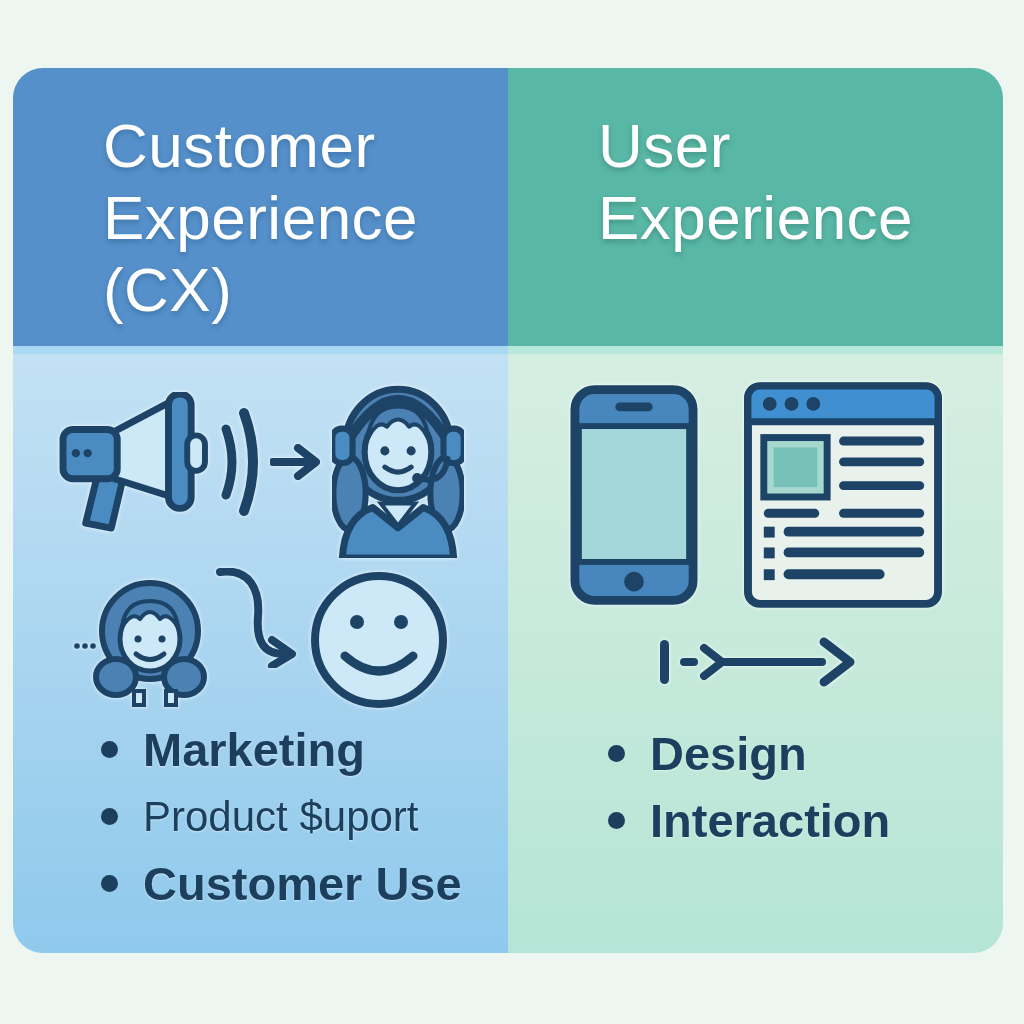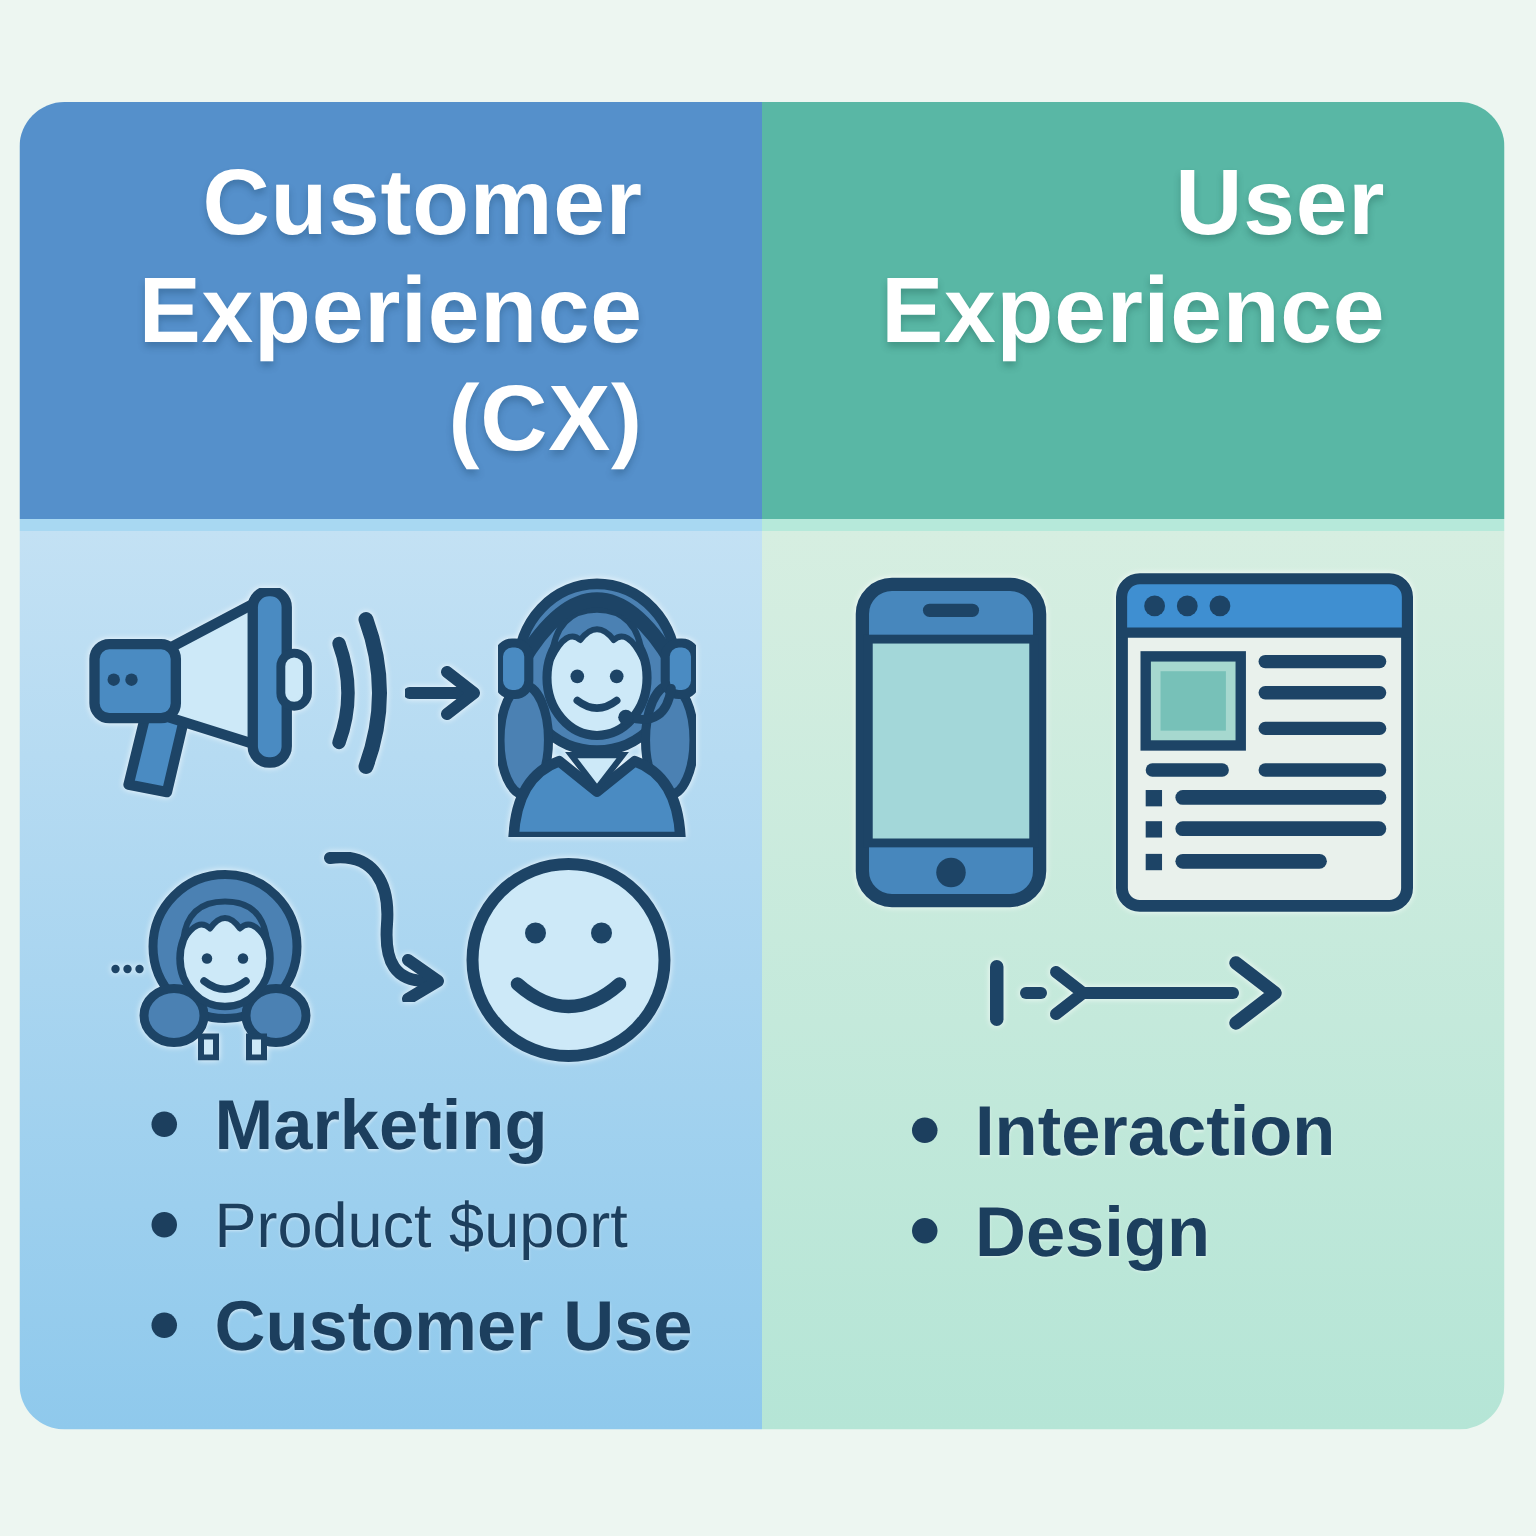--- a/index.html
+++ b/index.html
@@ -10,22 +10,22 @@
   }
   .card{
     position:absolute;left:13px;top:68px;width:990px;height:885px;
     border-radius:30px;overflow:hidden;display:flex;
   }
   .col{width:50%;display:flex;flex-direction:column;}
   .col-header{height:278px;flex:none;display:flex;justify-content:center;}
   .cx-header{background:var(--cx-header-bg,#5590cb);}
   .ux-header{background:var(--ux-header-bg,#59b7a5);}
   .title{
-    margin:0;padding-top:32px;text-align:right;
-    font-size:62px;line-height:72px;font-weight:bold;letter-spacing:.5px;
+    margin:0;padding-top:42px;text-align:left;
+    font-size:62px;line-height:72px;font-weight:normal;letter-spacing:.5px;
     color:var(--header-text,#fff);
   }
   .cx-header .title{text-shadow:0 3px 5px rgba(21,58,94,.30);}
   .ux-header .title{text-shadow:0 3px 5px rgba(20,77,66,.30);}
   .title .line{display:block;}
   .col-body{position:relative;flex:1;padding-left:40px;}
   .cx-body{
     border-top:8px solid var(--cx-strip,#a8d8f2);
     background:linear-gradient(180deg,var(--cx-body-top,#c3e1f4),var(--cx-body-bottom,#8fc9ec));
   }
@@ -204,24 +204,24 @@
             <rect x="24" y="24" width="18" height="8" rx="4" fill="var(--navy)"></rect>
             <path d="M48,14 L66,28 L48,42" fill="none" stroke="var(--navy)" stroke-width="8" stroke-linecap="round" stroke-linejoin="round"></path>
             <rect x="62" y="24" width="108" height="8" rx="4" fill="var(--navy)"></rect>
             <path d="M168,8 L194,28 L168,48" fill="none" stroke="var(--navy)" stroke-width="9" stroke-linecap="round" stroke-linejoin="round"></path>
           </svg>
         </div>
 
         <ul class="bullets ux-bullets">
           <li>
             <span class="dot"></span>
+            <span class="label">Design</span>
+          </li>
+          <li>
+            <span class="dot"></span>
             <span class="label">Interaction</span>
-          </li>
-          <li>
-            <span class="dot"></span>
-            <span class="label">Design</span>
           </li>
         </ul>
       </div>
     </section>
 
   </div>
 </div>
 
 </body></html>

